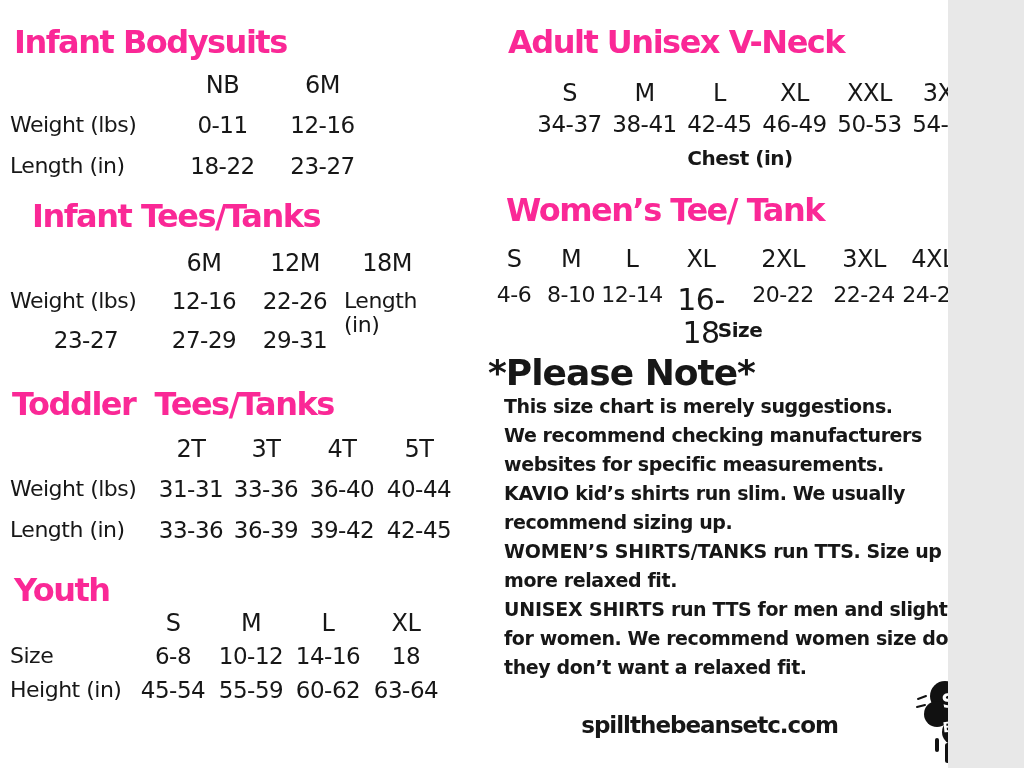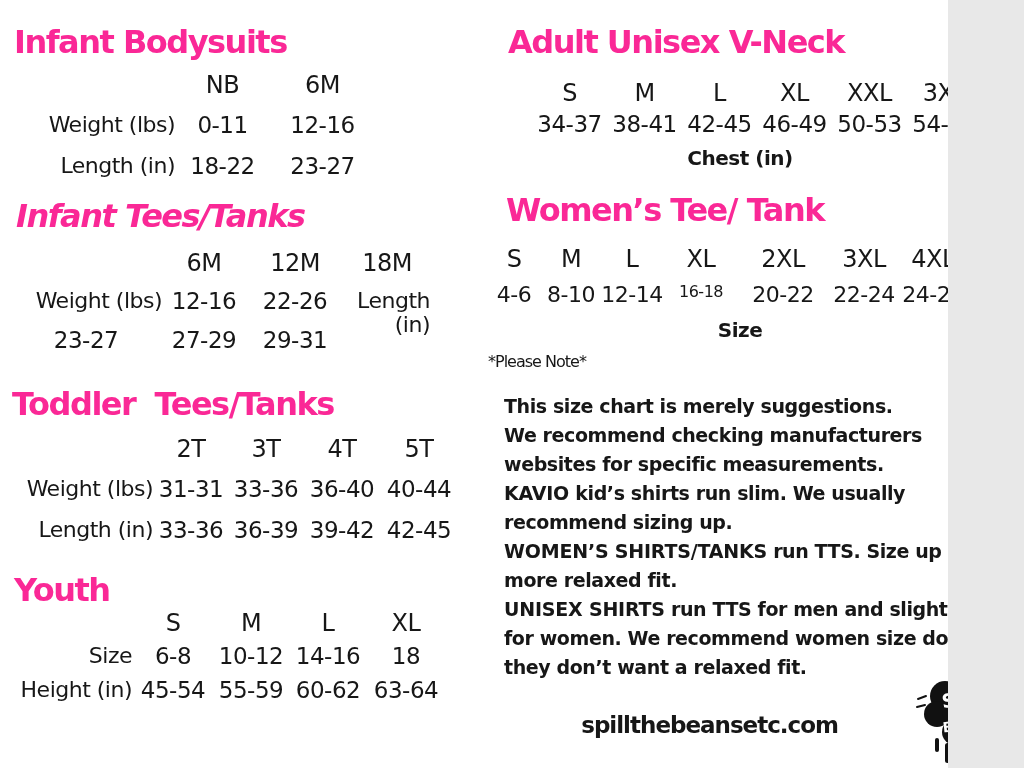--- a/index.html
+++ b/index.html
@@ -29,33 +29,33 @@
     display:grid;
     font-weight:normal;
     line-height:1.1;
   }
   .t > div{
     text-align:center;
     font-size:23px;
     letter-spacing:-0.5px;
   }
   .t > .hd{font-size:24px;}
-  .t > .lbl{text-align:right;font-size:22px;}
+  .t > .lbl{text-align:left;font-size:22px;}
   .axis{
     position:absolute;
     font-weight:bold;
     font-size:20px;
     letter-spacing:-0.5px;
     text-align:center;
   }
   .note-title{
     position:absolute;
     left:488px;top:352px;
-    font-weight:normal;
-    font-size:16px;
+    font-weight:bold;
+    font-size:36px;
     letter-spacing:-1px;
   }
   .note-body{
     position:absolute;
     left:504px;top:392px;
     width:516px;
     font-weight:bold;
     font-size:19px;
     letter-spacing:-0.4px;
     line-height:29px;
@@ -87,21 +87,21 @@
     <div class="hd">NB</div>
     <div class="hd">6M</div>
     <div class="lbl">Weight (lbs)</div>
     <div>0-11</div>
     <div>12-16</div>
     <div class="lbl">Length (in)</div>
     <div>18-22</div>
     <div>23-27</div>
   </div>
 
-  <div class="h" style="left:16px;top:200px;font-style:italic;">Infant Tees/Tanks</div>
+  <div class="h" style="left:32px;top:200px;">Infant Tees/Tanks</div>
   <div class="t" style="left:10px;top:250px;grid-template-columns:152px 84px 98px 86px;grid-auto-rows:39px;">
     <div class="hd"></div>
     <div class="hd">6M</div>
     <div class="hd">12M</div>
     <div class="hd">18M</div>
     <div class="lbl">Weight (lbs)</div>
     <div>12-16</div>
     <div>22-26</div>
     <div class="lbl">Length (in)</div>
     <div>23-27</div>
@@ -173,21 +173,21 @@
     <div class="hd">L</div>
     <div class="hd">XL</div>
     <div class="hd">2XL</div>
     <div class="hd">3XL</div>
     <div class="hd">4XL</div>
   </div>
   <div class="t" style="left:486px;top:283px;grid-template-columns:56px 58px 64px 74px 90px 72px 66px;">
     <div style="font-size:22px;">4-6</div>
     <div style="font-size:22px;">8-10</div>
     <div style="font-size:22px;">12-14</div>
-    <div style="font-size:16px;">16-18</div>
+    <div style="font-size:30px;">16-18</div>
     <div style="font-size:22px;">20-22</div>
     <div style="font-size:22px;">22-24</div>
     <div style="font-size:22px;">24-26</div>
   </div>
   <div class="axis" style="left:525px;top:318px;width:430px;">Size</div>
 
   <div class="note-title">*Please Note*</div>
   <div class="note-body">
     <p><span class="lead"></span><span>This size chart is merely suggestions.</span></p>
     <p><span class="lead"></span><span>We recommend checking manufacturers websites for specific measurements.</span></p>

